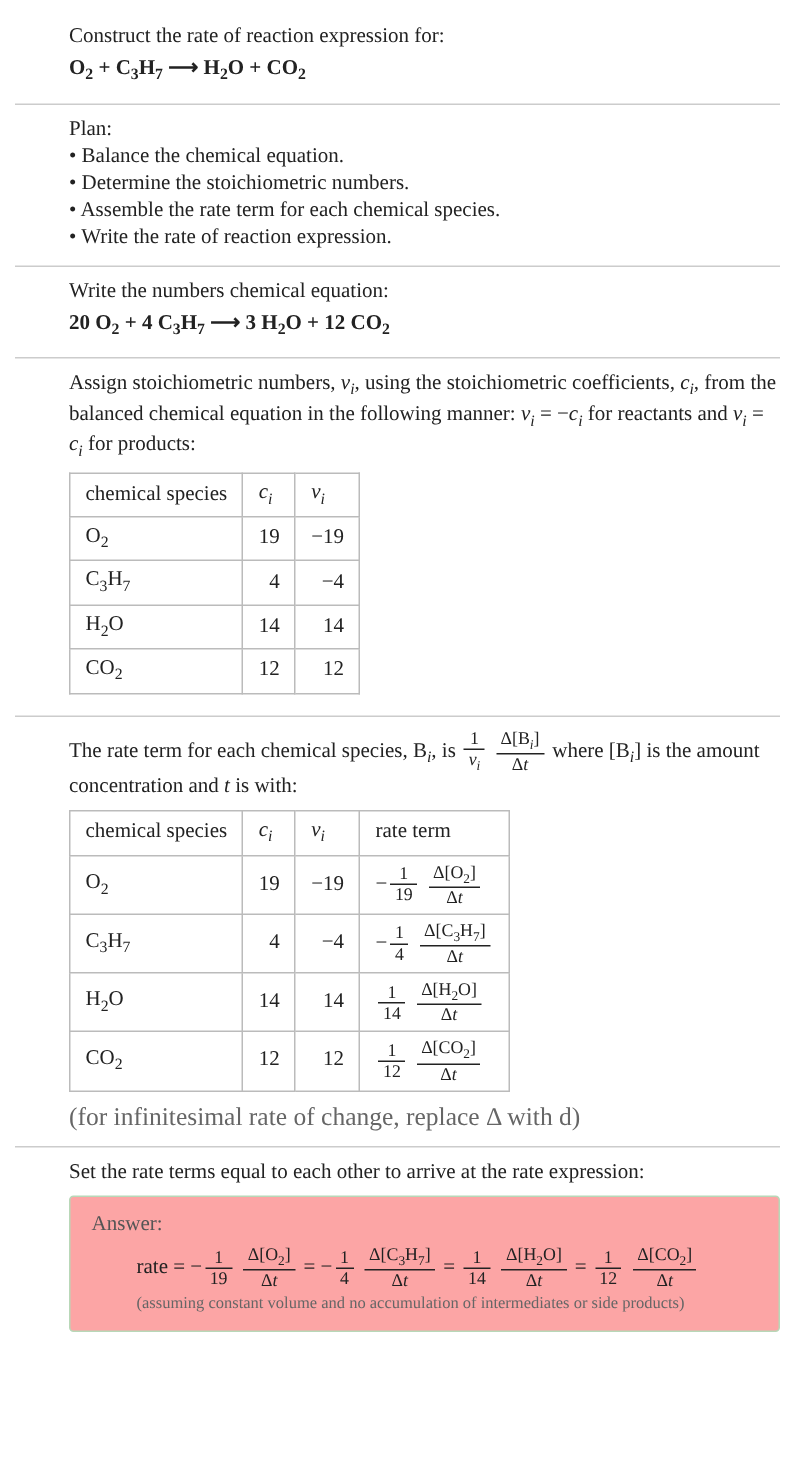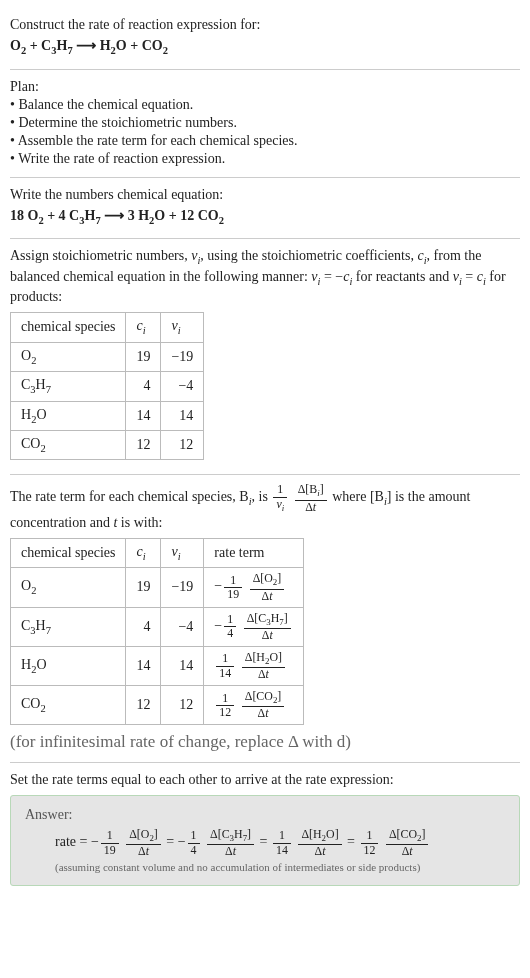--- a/index.html
+++ b/index.html
@@ -7,20 +7,21 @@
     padding: 8px 10px;
     font-family: Georgia, 'Times New Roman', serif;
     font-size: 14px;
     color: #222;
     line-height: 1.3;
     background: #fff;
     width: 510px;
   }
   .section {
     padding: 8px 0;
+    margin-left: 36px;
   }
   hr {
     border: none;
     border-top: 1px solid #ccc;
     margin: 0;
   }
   .sub {
     vertical-align: sub;
     font-size: 0.75em;
   }
@@ -56,21 +57,21 @@
     font-weight: normal;
   }
   td.num, th.num {
     text-align: right;
   }
   .small-note {
     font-size: 17px;
     color: #666;
   }
   .answer-box {
-    background: #e5e5e5;
+    background: #fca5a5;
     border: 1px solid #b8d8b8;
     border-radius: 3px;
     padding: 10px 14px;
     margin-top: 6px;
   }
   .answer-box .label {
     color: #555;
     margin-bottom: 4px;
   }
   .answer-box .indent {
@@ -104,21 +105,21 @@
   <div>• Balance the chemical equation.</div>
   <div>• Determine the stoichiometric numbers.</div>
   <div>• Assemble the rate term for each chemical species.</div>
   <div>• Write the rate of reaction expression.</div>
 </div>
 <hr>
 
 <div class="section">
   <div>Write the numbers chemical equation:</div>
   <div class="eq-line">
-    <span>18 O</span><span class="sub">2</span><span> + 4 C</span><span class="sub">3</span><span>H</span><span class="sub">7</span><span> ⟶ </span><span>3 H</span><span class="sub">2</span><span>O + 12 CO</span><span class="sub">2</span>
+    <span>20 O</span><span class="sub">2</span><span> + 4 C</span><span class="sub">3</span><span>H</span><span class="sub">7</span><span> ⟶ </span><span>3 H</span><span class="sub">2</span><span>O + 12 CO</span><span class="sub">2</span>
   </div>
 </div>
 <hr>
 
 <div class="section">
   <div>
     <span>Assign stoichiometric numbers, </span><span class="ital">ν</span><span class="sub ital">i</span><span>, using the stoichiometric coefficients, </span><span class="ital">c</span><span class="sub ital">i</span><span>, from the balanced chemical equation in the following manner: </span><span class="ital">ν</span><span class="sub ital">i</span><span> = −</span><span class="ital">c</span><span class="sub ital">i</span><span> for reactants and </span><span class="ital">ν</span><span class="sub ital">i</span><span> = </span><span class="ital">c</span><span class="sub ital">i</span><span> for products:</span>
   </div>
 
   <table>

